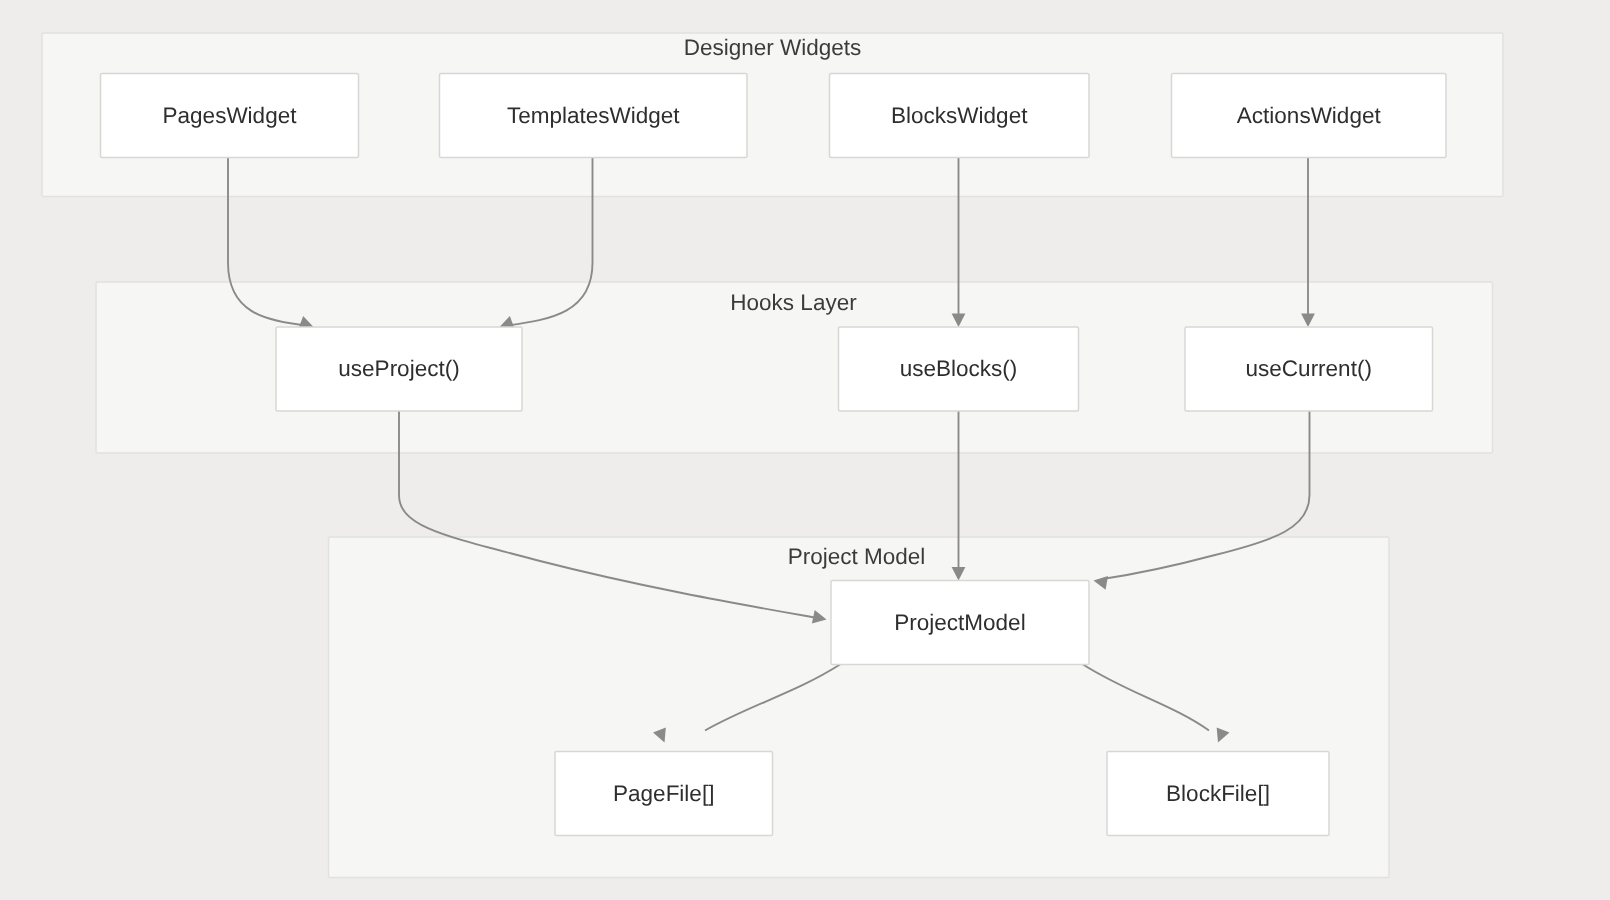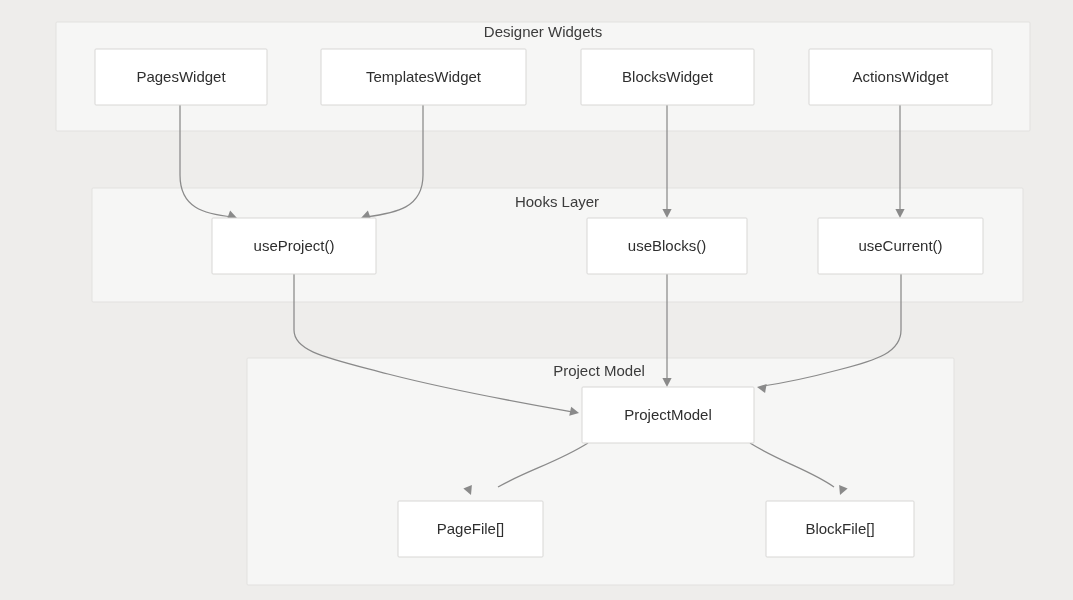--- a/index.html
+++ b/index.html
@@ -11,21 +11,20 @@
   body {
     width: 1073px;
     height: 600px;
     overflow: hidden;
     font-family: "Liberation Sans", sans-serif;
   }
   #diagram-root {
     position: relative;
     width: 850px;
     height: 600px;
-    padding-left: 28px;
   }
   svg#diagram-svg {
     display: block;
     width: 1073px;
     height: 600px;
   }
   .group-panel {
     fill: #f6f6f5;
     stroke: #e2e1df;
     stroke-width: 1;

